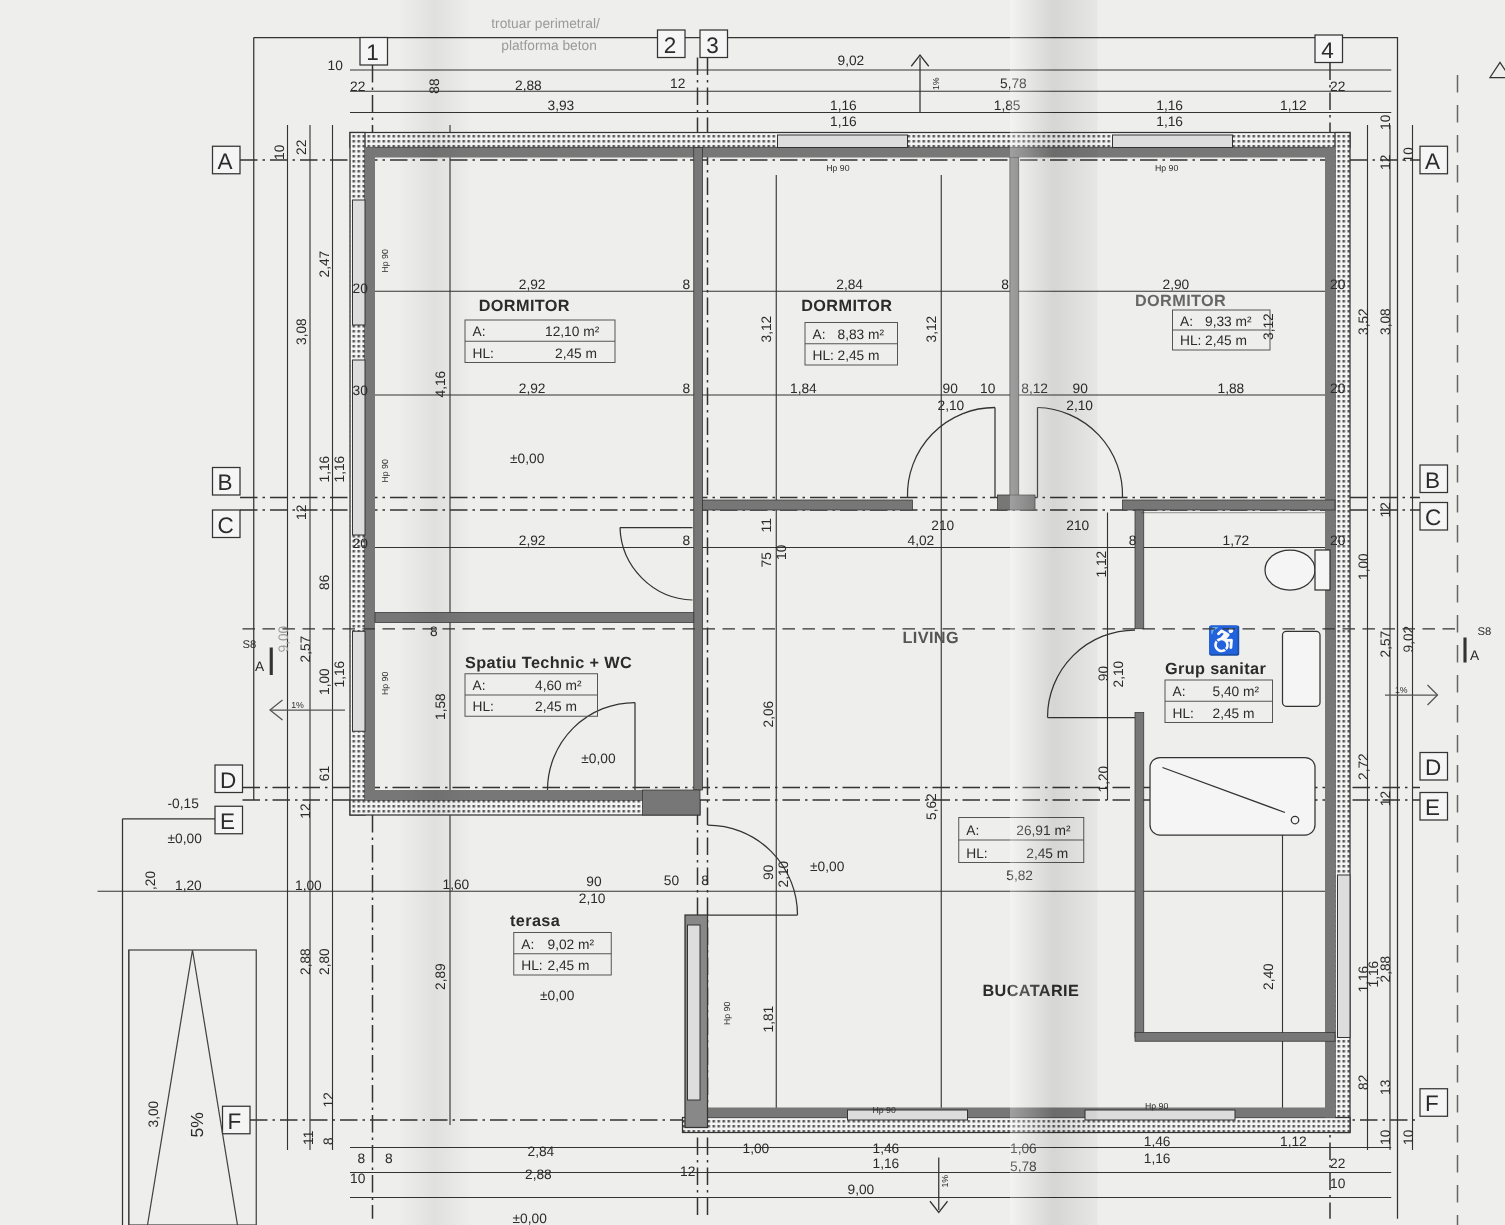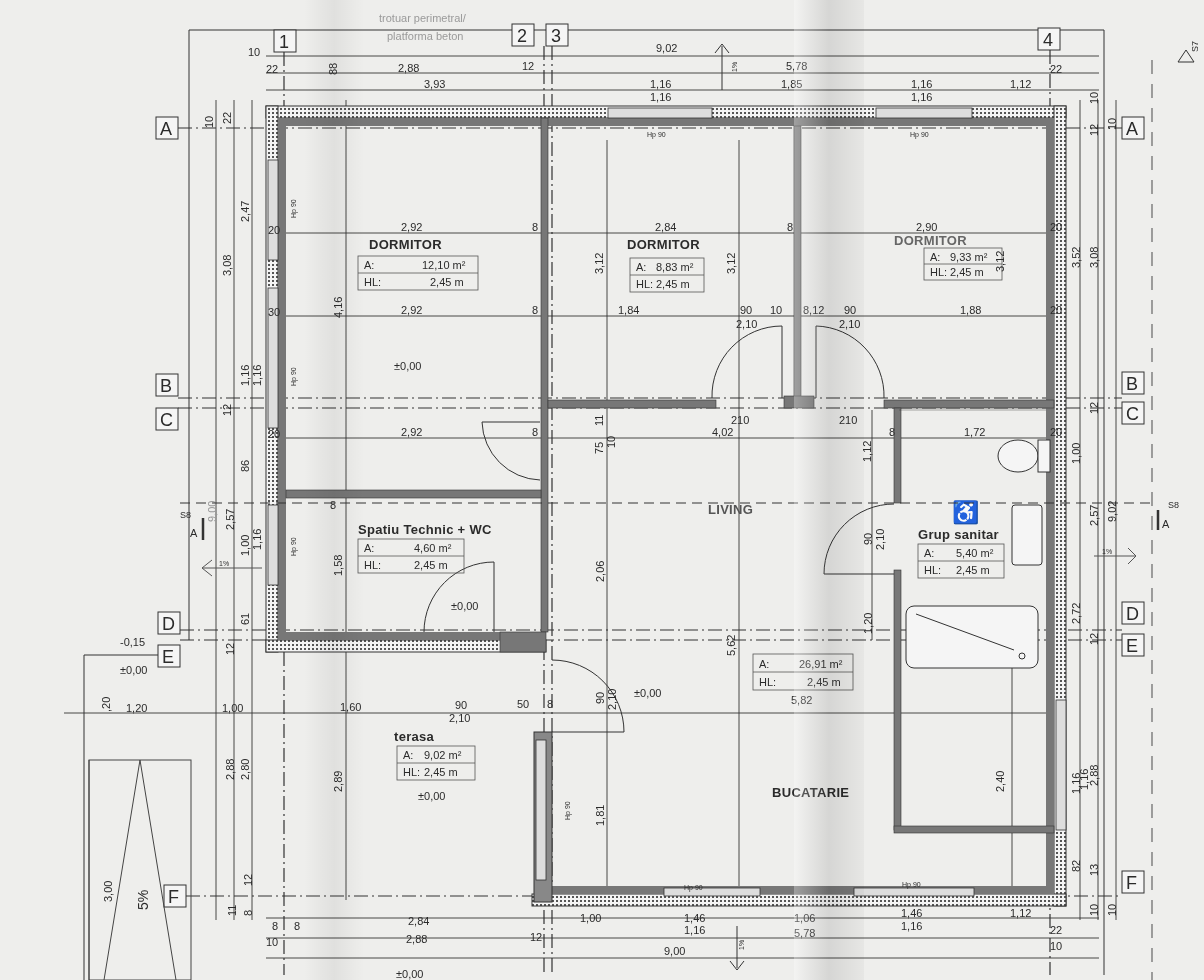--- a/index.html
+++ b/index.html
@@ -1,17 +1,17 @@
 <!DOCTYPE html>
 <html><head>
 <meta charset="utf-8">
 <style>
   html, body { margin:0; padding:0; }
   body { width:1204px; height:980px; overflow:hidden; background:#eeeeec; font-family:"Liberation Sans", sans-serif; color:#2a2a2a; }
-  #plan { position:absolute; left:4px; top:0; width:960px; height:980px; }
+  #plan { position:absolute; left:18px; top:0; width:960px; height:980px; }
   .paper-shade { position:absolute; top:0; height:980px; pointer-events:none; }
   svg text { font-family:"Liberation Sans", sans-serif; fill:#2b2b2b; }
   .dim { font-size:11px; }
   .dimv { font-size:11px; }
   .room { font-size:13px; font-weight:bold; letter-spacing:0.3px; }
   .axis-lbl { font-size:18px; }
   .small { font-size:7px; }
   .tbl { font-size:11px; }
 </style>
 </head>

